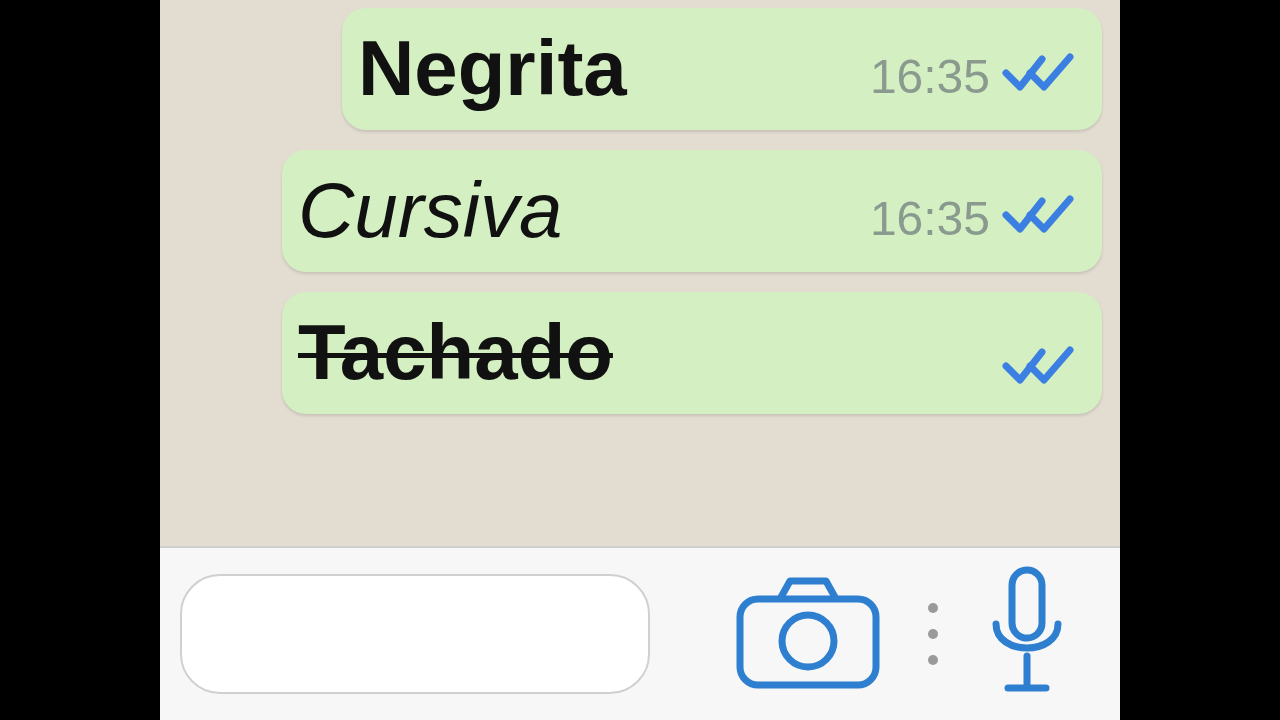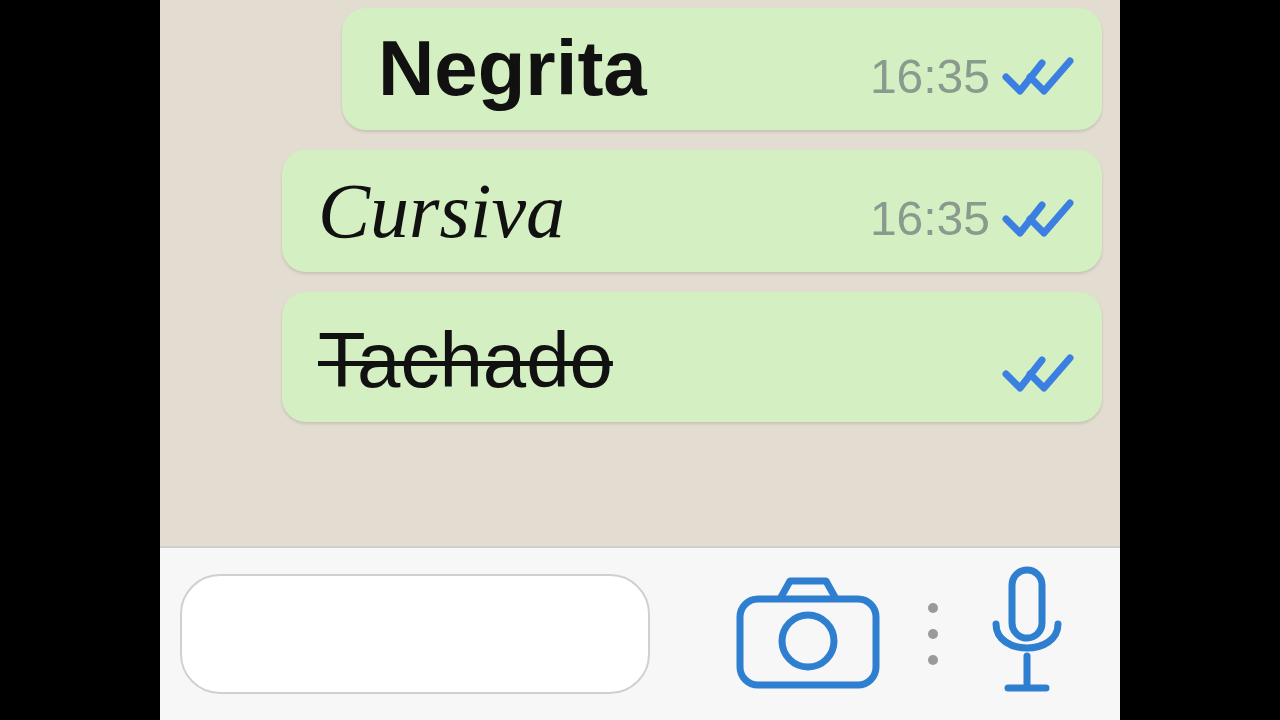--- a/index.html
+++ b/index.html
@@ -29,42 +29,41 @@
       gap: 20px;
       background: #e3dcd1;
     }
     .msg-row {
       display: flex;
       justify-content: flex-end;
     }
     .bubble {
       background: #d4efc1;
       border-radius: 24px;
-      padding: 20px 26px 20px 36px;
+      padding: 20px 26px 20px 16px;
       display: flex;
       align-items: flex-end;
       gap: 48px;
       box-shadow: 0 2px 3px rgba(0,0,0,0.12);
       min-width: 760px;
     }
     .bubble.wide {
       min-width: 820px;
     }
     .msg-text {
       font-size: 78px;
       color: #111;
       line-height: 1.05;
       flex: 1;
     }
     .msg-text.bold { font-weight: 800; }
-    .msg-text.italic { font-style: italic; font-weight: 400; font-family: Liberation Serif, serif; }
-    .msg-text.strike { text-decoration: line-through; text-decoration-thickness: 5px; font-weight: 400; margin-top: 8px; }
+    .msg-text.italic { font-style: italic; font-weight: 400; }
+    .msg-text.strike { text-decoration: line-through; text-decoration-thickness: 5px; font-weight: 700; }
     .meta {
       display: flex;
-      align-items: center;
       gap: 12px;
       padding-bottom: 6px;
     }
     .time {
       font-size: 48px;
       color: #8a9a8f;
       font-weight: 400;
     }
     .ticks svg { display: block; }
     .input-bar {

